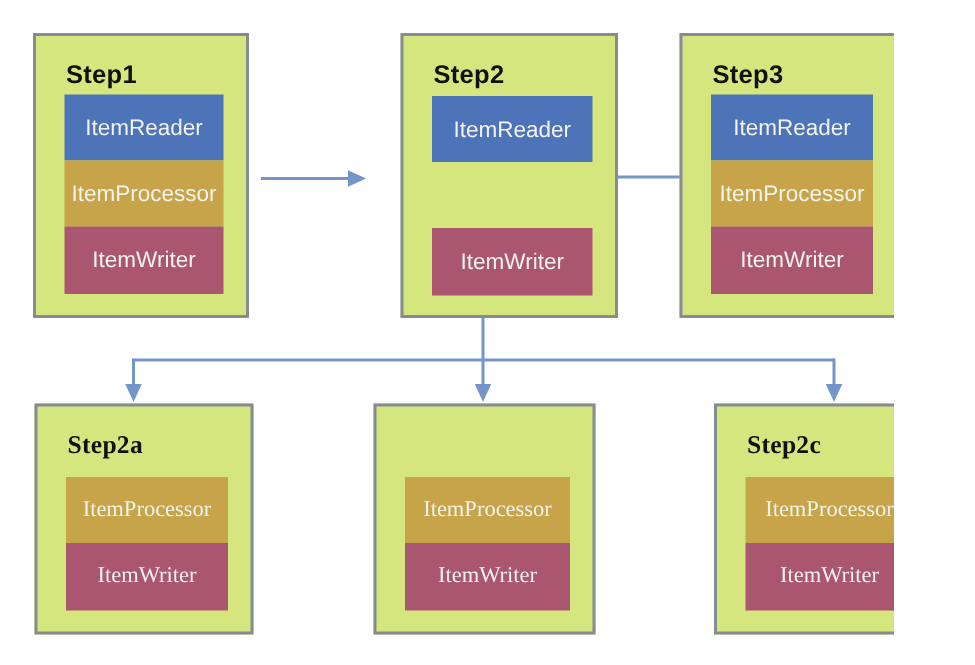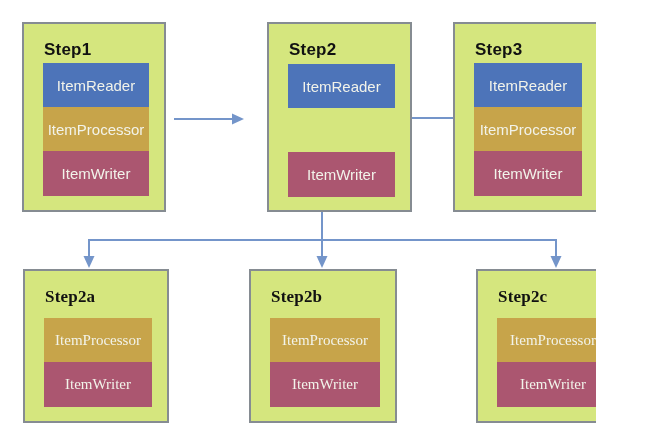--- a/index.html
+++ b/index.html
@@ -111,21 +111,20 @@
     <div class="band writer r1-b3">ItemWriter</div>
   </div>
 
   <div class="step-box row2" style="left:23px;width:146px">
     <div class="step-title">Step2a</div>
     <div class="band processor r2-b1">ItemProcessor</div>
     <div class="band writer r2-b2">ItemWriter</div>
   </div>
 
   <div class="step-box row2" style="left:249px;width:148px">
-    <div class="step-title">Step2b</div>
     <div class="band processor r2-b1">ItemProcessor</div>
     <div class="band writer r2-b2">ItemWriter</div>
   </div>
 
   <div class="step-box row2" style="left:476px;width:150px">
     <div class="step-title">Step2c</div>
     <div class="band processor r2-b1">ItemProcessor</div>
     <div class="band writer r2-b2">ItemWriter</div>
   </div>
 

